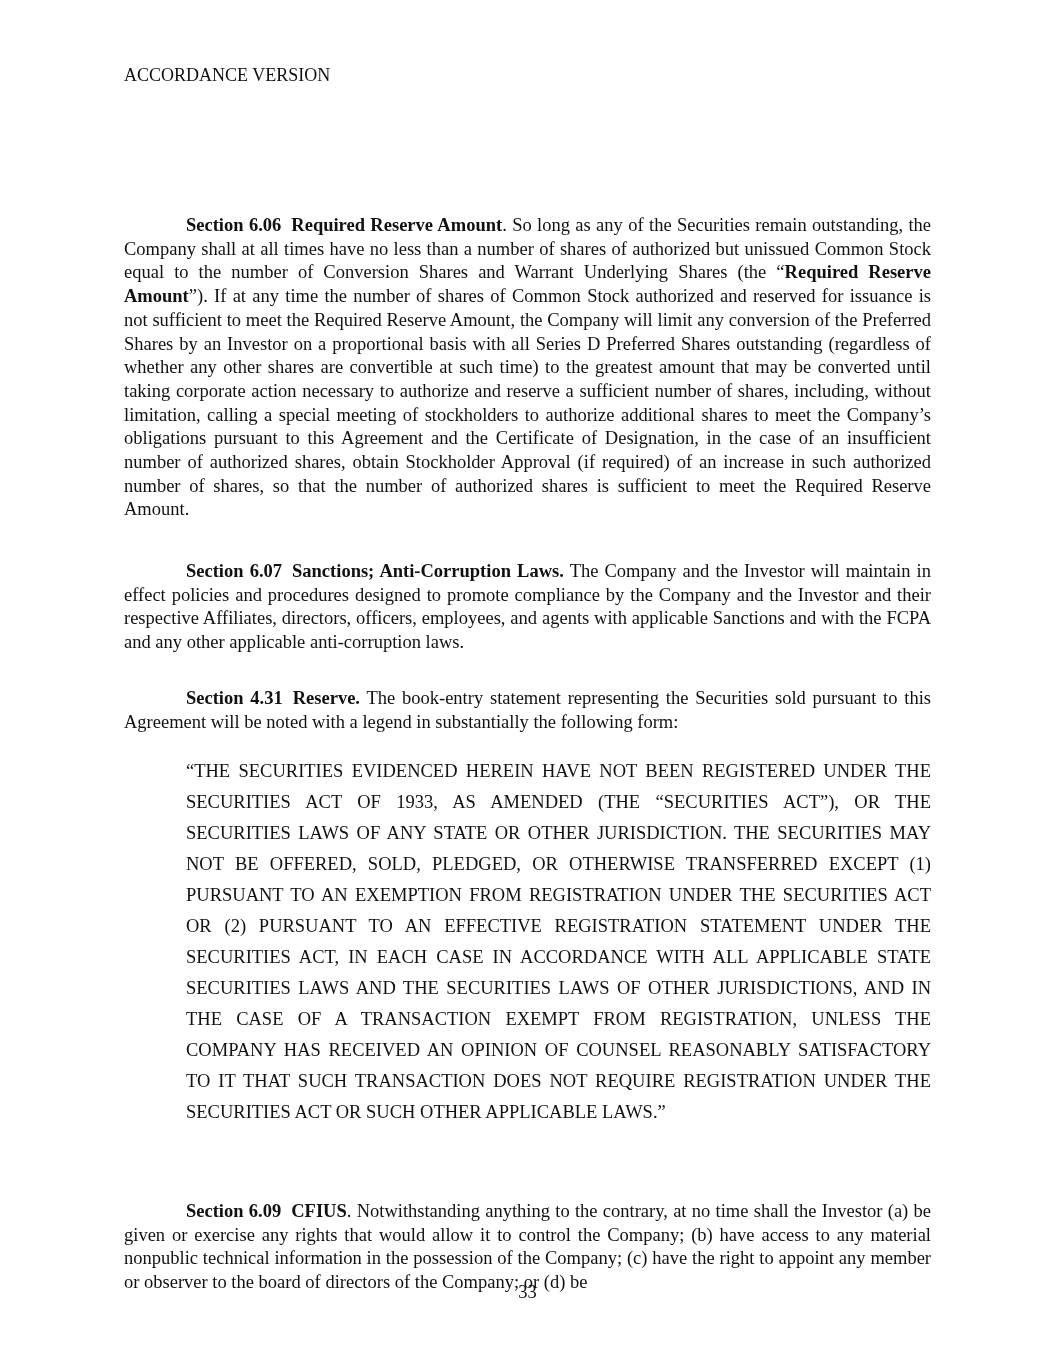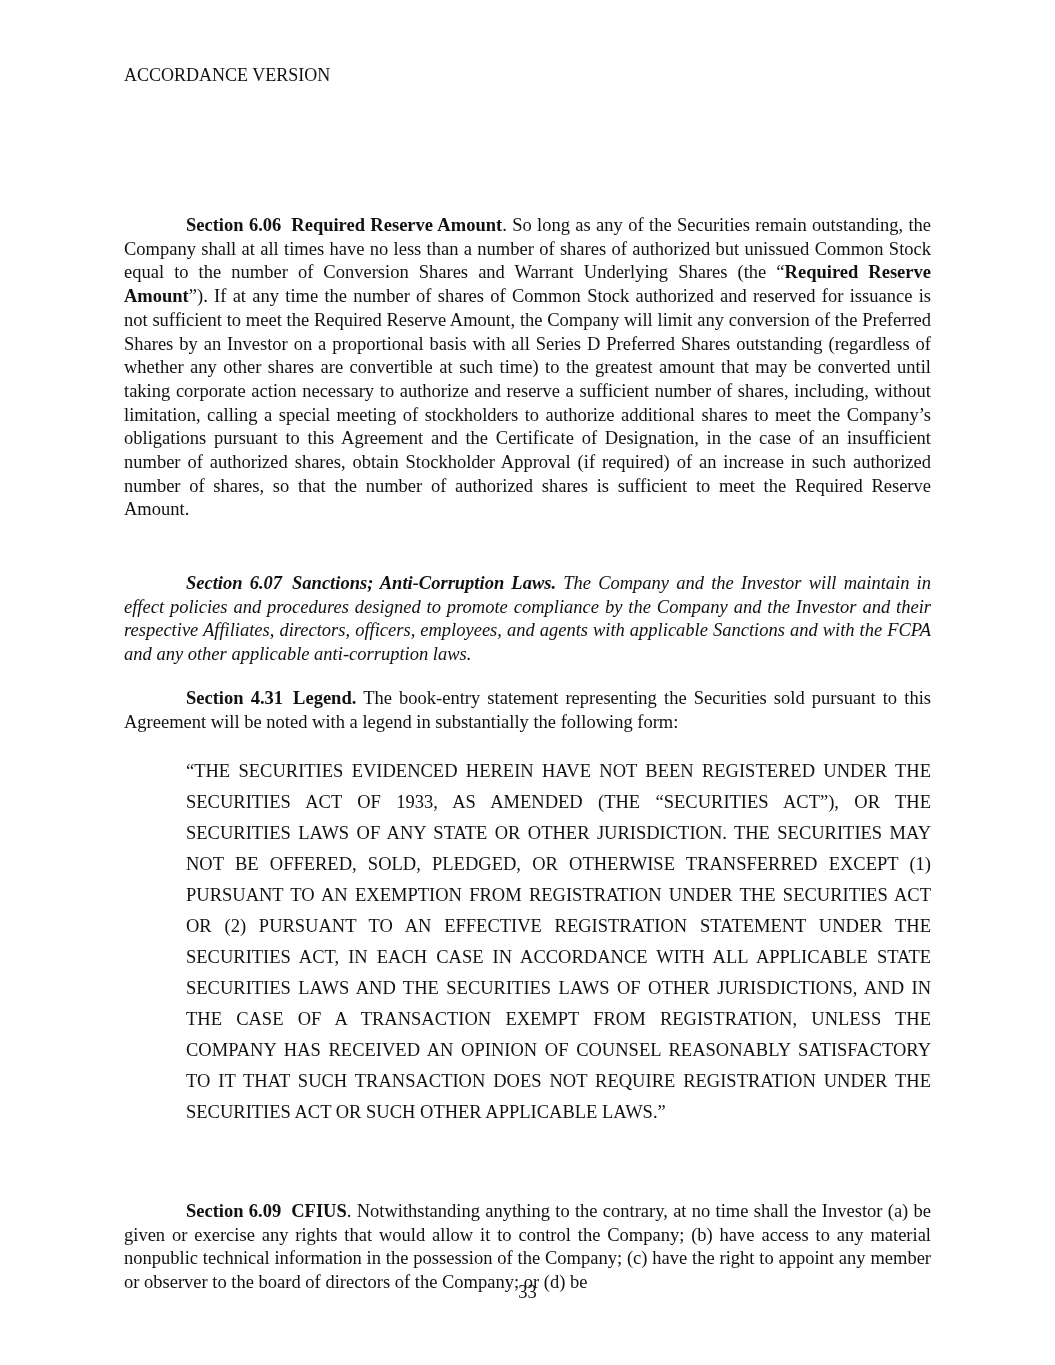--- a/index.html
+++ b/index.html
@@ -57,38 +57,38 @@
       position: absolute;
       left: 0;
       width: 1055px;
       top: 1281px;
       text-align: center;
       font-size: 18.5px;
       line-height: 22px;
     }
     #p-intro { top: 126px; }
     #s606 { top: 214px; }
-    #s607 { top: 572px; font-style: italic; }
+    #s607 { top: 560px; }
     #s608 { top: 687px; }
     #legend { top: 756px; }
     #s609 { top: 1200px; }
   </style>
 </head>
 <body>
 
 <div class="page">
 
   <div class="header">ACCORDANCE VERSION</div>
 
 
   <p class="body-text indent" id="s606"><span class="sec-num">Section 6.06</span><span class="gap"></span><span class="sec-title">Required Reserve Amount</span><span>.</span><span> So long as any of the Securities remain outstanding, the Company shall at all times have no less than a number of shares of authorized but unissued Common Stock equal to the number of Conversion Shares and Warrant Underlying Shares (the “</span><span class="b">Required Reserve Amount</span><span>”). If at any time the number of shares of Common Stock authorized and reserved for issuance is not sufficient to meet the Required Reserve Amount, the Company will limit any conversion of the Preferred Shares by an Investor on a proportional basis with all Series D Preferred Shares outstanding (regardless of whether any other shares are convertible at such time) to the greatest amount that may be converted until taking corporate action necessary to authorize and reserve a sufficient number of shares, including, without limitation, calling a special meeting of stockholders to authorize additional shares to meet the Company’s obligations pursuant to this Agreement and the Certificate of Designation, in the case of an insufficient number of authorized shares, obtain Stockholder Approval (if required) of an increase in such authorized number of shares, so that the number of authorized shares is sufficient to meet the Required Reserve Amount.</span></p>
 
   <p class="body-text indent" id="s607"><span class="sec-num">Section 6.07</span><span class="gap"></span><span class="sec-title">Sanctions; Anti-Corruption Laws.</span><span> The Company and the Investor will maintain in effect policies and procedures designed to promote compliance by the Company and the Investor and their respective Affiliates, directors, officers, employees, and agents with applicable Sanctions and with the FCPA and any other applicable anti-corruption laws.</span></p>
 
-  <p class="body-text indent" id="s608"><span class="sec-num">Section 4.31</span><span class="gap"></span><span class="sec-title">Legend.</span><span> The book-entry statement representing the Securities sold pursuant to this Agreement will be noted with a legend in substantially the following form:</span></p>
+  <p class="body-text indent" id="s608"><span class="sec-num">Section 4.31</span><span class="gap"></span><span class="sec-title">Reserve.</span><span> The book-entry statement representing the Securities sold pursuant to this Agreement will be noted with a legend in substantially the following form:</span></p>
 
   <p class="legend-block" id="legend">“THE SECURITIES EVIDENCED HEREIN HAVE NOT BEEN REGISTERED UNDER THE SECURITIES ACT OF 1933, AS AMENDED (THE “SECURITIES ACT”), OR THE SECURITIES LAWS OF ANY STATE OR OTHER JURISDICTION. THE SECURITIES MAY NOT BE OFFERED, SOLD, PLEDGED, OR OTHERWISE TRANSFERRED EXCEPT (1) PURSUANT TO AN EXEMPTION FROM REGISTRATION UNDER THE SECURITIES ACT OR (2) PURSUANT TO AN EFFECTIVE REGISTRATION STATEMENT UNDER THE SECURITIES ACT, IN EACH CASE IN ACCORDANCE WITH ALL APPLICABLE STATE SECURITIES LAWS AND THE SECURITIES LAWS OF OTHER JURISDICTIONS, AND IN THE CASE OF A TRANSACTION EXEMPT FROM REGISTRATION, UNLESS THE COMPANY HAS RECEIVED AN OPINION OF COUNSEL REASONABLY SATISFACTORY TO IT THAT SUCH TRANSACTION DOES NOT REQUIRE REGISTRATION UNDER THE SECURITIES ACT OR SUCH OTHER APPLICABLE LAWS.”</p>
 
   <p class="body-text indent" id="s609"><span class="sec-num">Section 6.09</span><span class="gap"></span><span class="sec-title">CFIUS</span><span>.</span><span> Notwithstanding anything to the contrary, at no time shall the Investor (a) be given or exercise any rights that would allow it to control the Company; (b) have access to any material nonpublic technical information in the possession of the Company; (c) have the right to appoint any member or observer to the board of directors of the Company; or (d) be</span></p>
 
   <div class="page-number">33</div>
 
 </div>
 
 </body></html>

